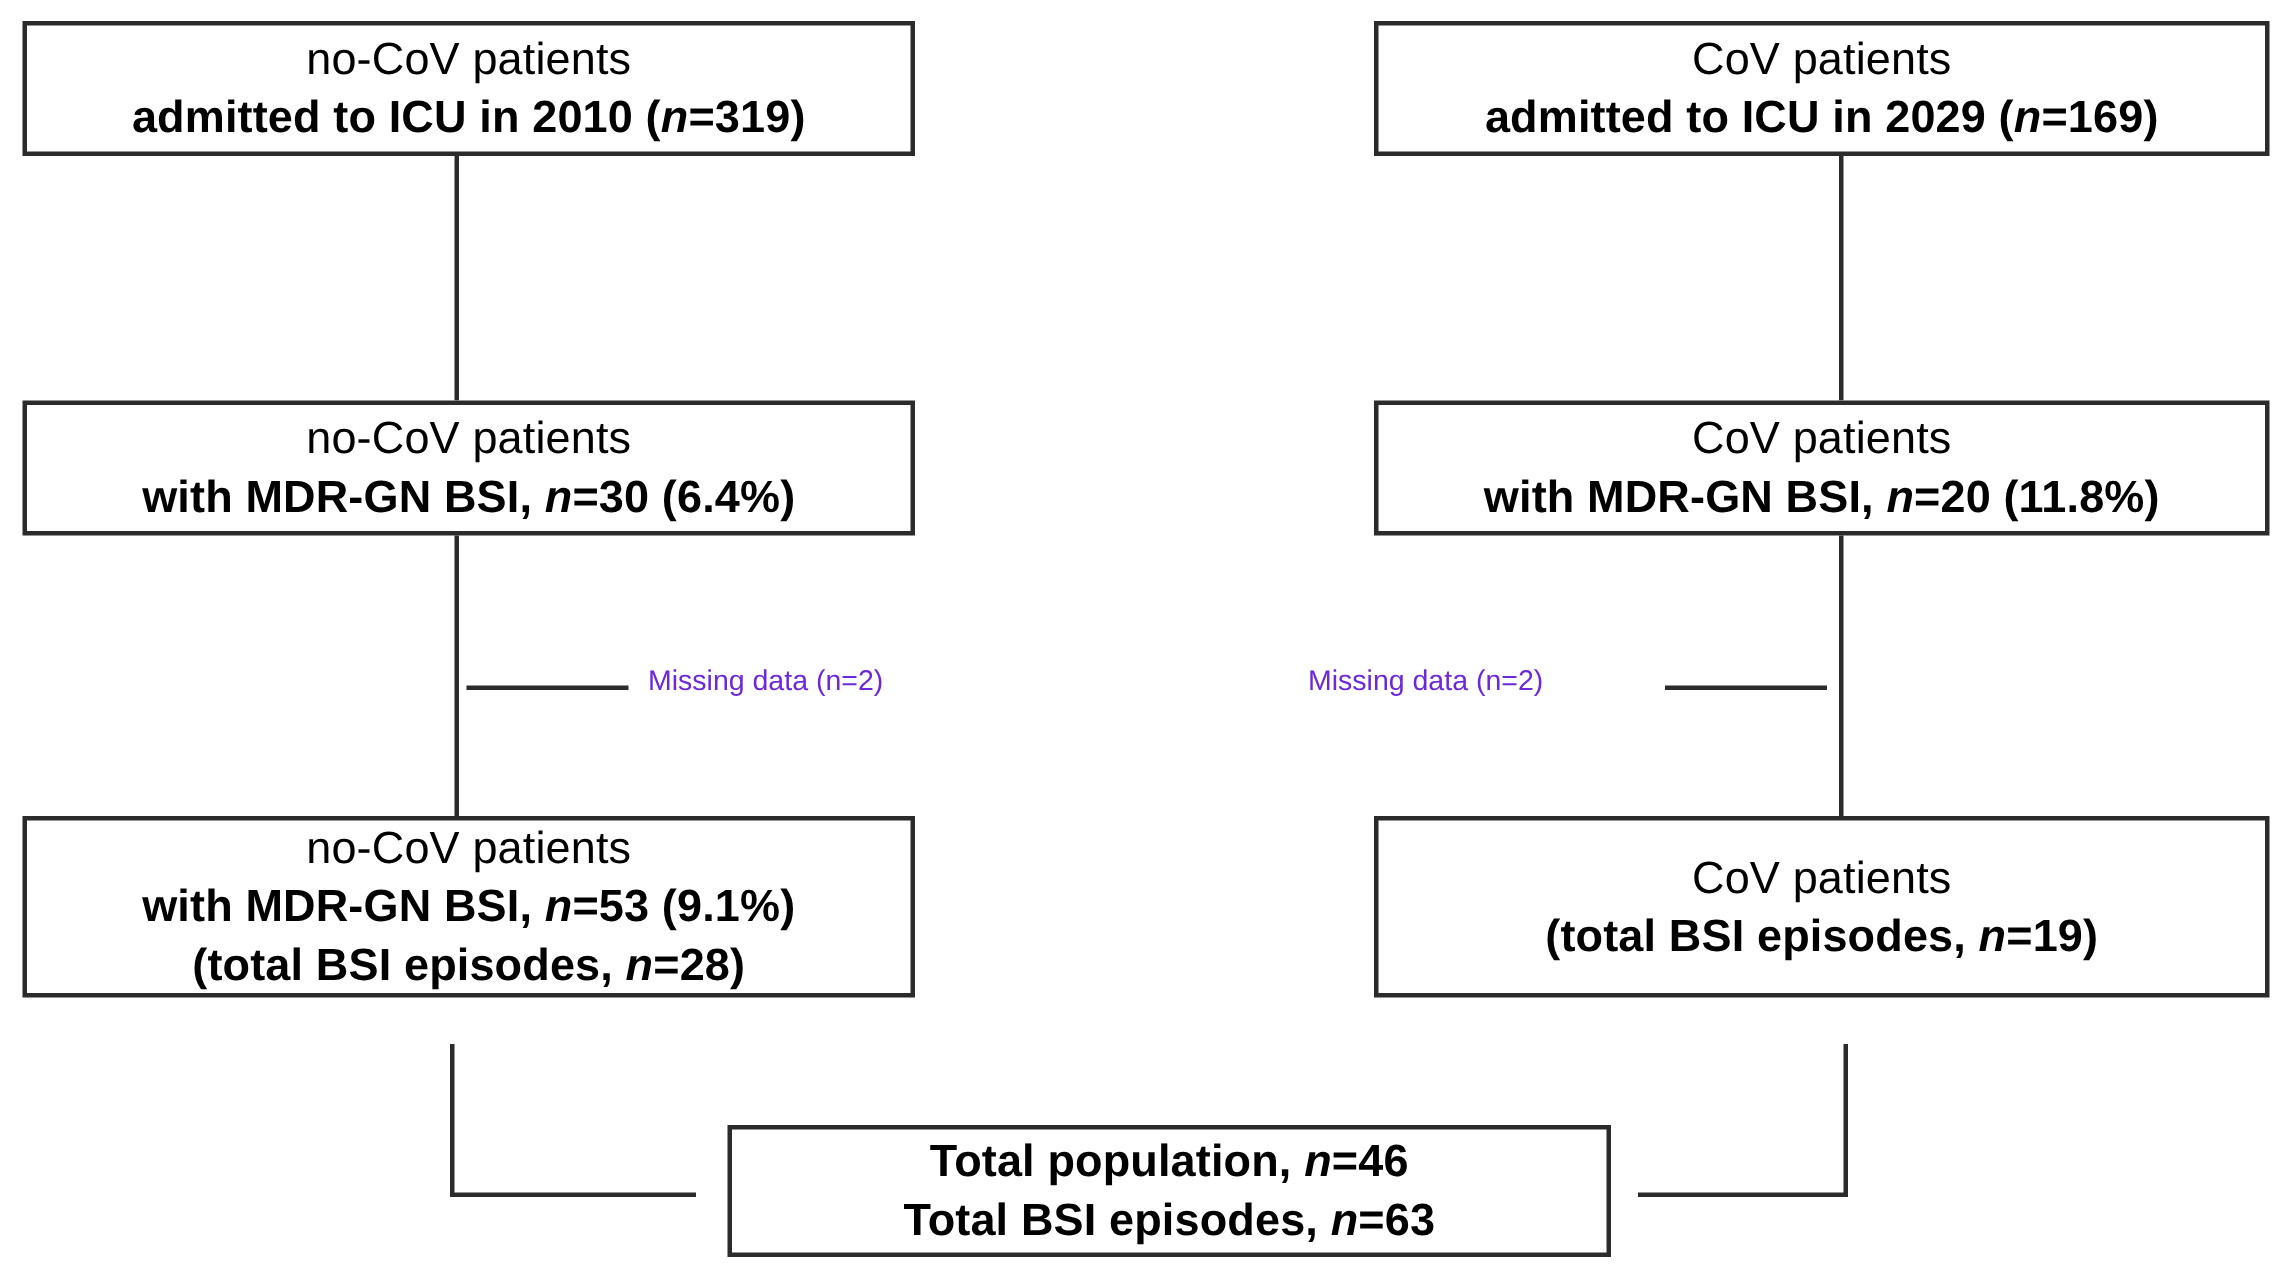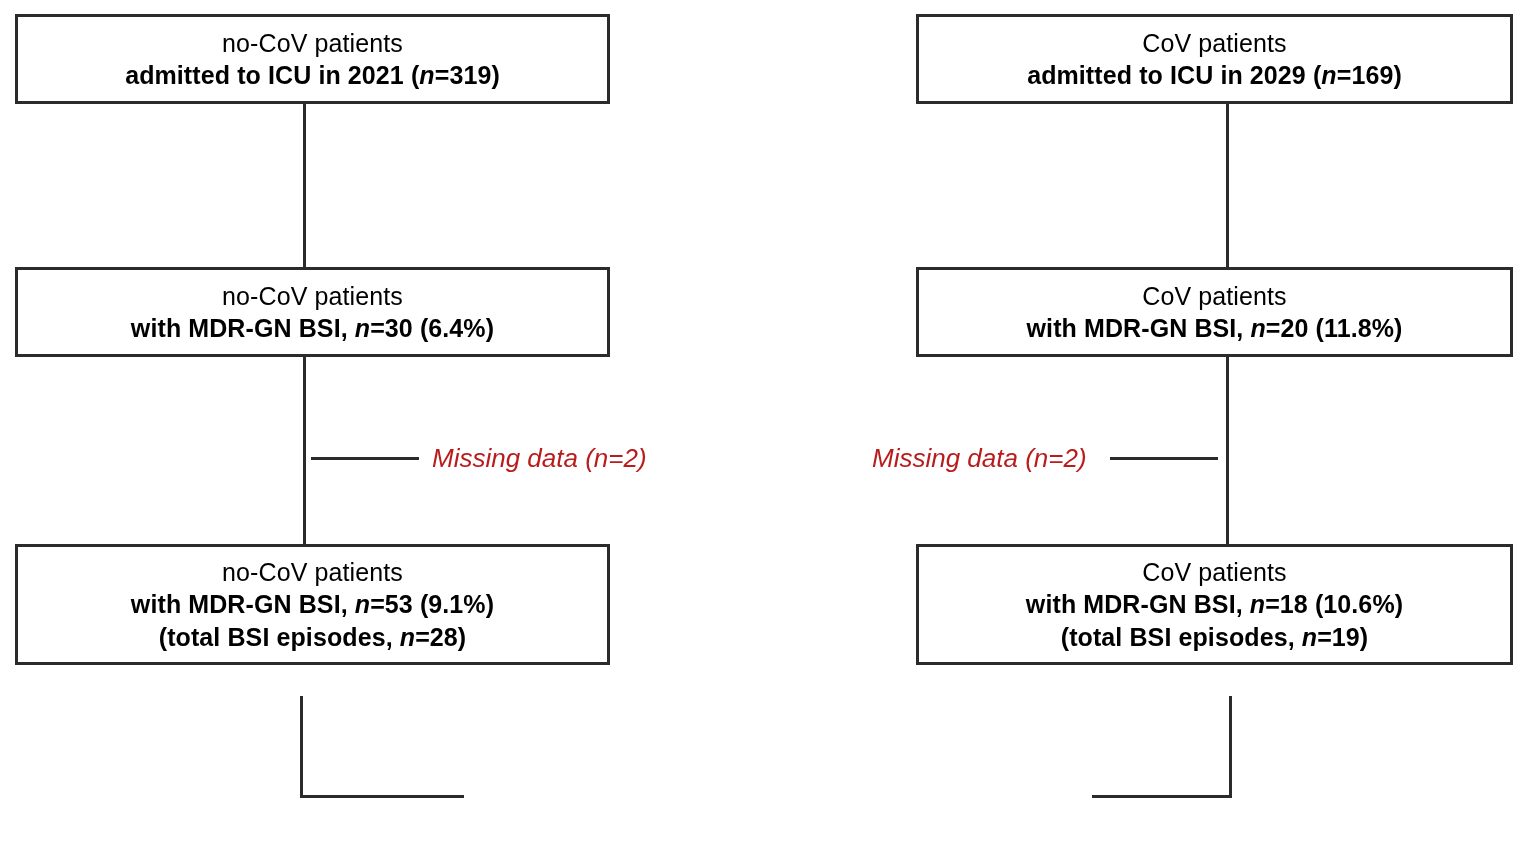--- a/index.html
+++ b/index.html
@@ -29,21 +29,21 @@
     display: flex;
     flex-direction: column;
     align-items: center;
     justify-content: center;
     text-align: center;
     line-height: 1.30;
   }
   .node-line {
     display: block;
     white-space: nowrap;
-    font-size: 25px;
+    font-size: 30px;
     letter-spacing: 0.1px;
   }
   .node-line.light {
     font-weight: 400;
   }
   .node-line.bold {
     font-weight: 700;
   }
   .node-line i,
   .node-line .ital {
@@ -78,38 +78,37 @@
   
   #elbow-nocov-v { left: 300px; top: 696px; height: 102px; }
   #elbow-nocov-h { left: 300px; top: 795px; width: 164px; }
   
   #elbow-cov-v   { left: 1229px; top: 696px; height: 102px; }
   #elbow-cov-h   { left: 1092px; top: 795px; width: 140px; }
 
   
   .annot {
     position: absolute;
-    font-size: 26px;
+    font-size: 19px;
     font-weight: 400;
     white-space: nowrap;
     line-height: 1;
-    color: #b91c1c;
-    font-style: italic;
+    color: #6d28d9;
   }
   #annot-nocov-missing { left: 432px; top: 445px; }
   #annot-cov-missing   { left: 872px; top: 445px; }
 </style>
 </head>
 <body>
 
 <div id="flow-root">
 
   <div class="node-box" id="box-nocov-admitted">
     <span class="node-line light">no-CoV patients</span>
-    <span class="node-line bold"><span>admitted to ICU in 2021 (</span><span class="ital">n</span><span>=319)</span></span>
+    <span class="node-line bold"><span>admitted to ICU in 2010 (</span><span class="ital">n</span><span>=319)</span></span>
   </div>
 
   <div class="node-box" id="box-cov-admitted">
     <span class="node-line light">CoV  patients</span>
     <span class="node-line bold"><span>admitted to ICU in 2029 (</span><span class="ital">n</span><span>=169)</span></span>
   </div>
 
   <div class="conn conn-v" id="conn-nocov-top"></div>
   <div class="conn conn-v" id="conn-cov-top"></div>
 
@@ -134,23 +133,26 @@
   <div class="annot" id="annot-cov-missing"><span>Missing data (</span><span class="ital">n</span><span>=2)</span></div>
 
   <div class="node-box" id="box-nocov-final">
     <span class="node-line light">no-CoV patients</span>
     <span class="node-line bold"><span>with MDR-GN BSI, </span><span class="ital">n</span><span>=53 (9.1%)</span></span>
     <span class="node-line bold"><span>(total BSI episodes, </span><span class="ital">n</span><span>=28)</span></span>
   </div>
 
   <div class="node-box" id="box-cov-final">
     <span class="node-line light">CoV  patients</span>
-    <span class="node-line bold"><span>with MDR-GN BSI, </span><span class="ital">n</span><span>=18 (10.6%)</span></span>
     <span class="node-line bold"><span>(total BSI episodes, </span><span class="ital">n</span><span>=19)</span></span>
   </div>
 
   <div class="conn conn-v" id="elbow-nocov-v"></div>
   <div class="conn conn-h" id="elbow-nocov-h"></div>
   <div class="conn conn-v" id="elbow-cov-v"></div>
   <div class="conn conn-h" id="elbow-cov-h"></div>
 
+  <div class="node-box" id="box-total">
+    <span class="node-line bold"><span>Total population, </span><span class="ital">n</span><span>=46</span></span>
+    <span class="node-line bold"><span>Total BSI episodes, </span><span class="ital">n</span><span>=63</span></span>
+  </div>
 
 </div>
 
 </body></html>

